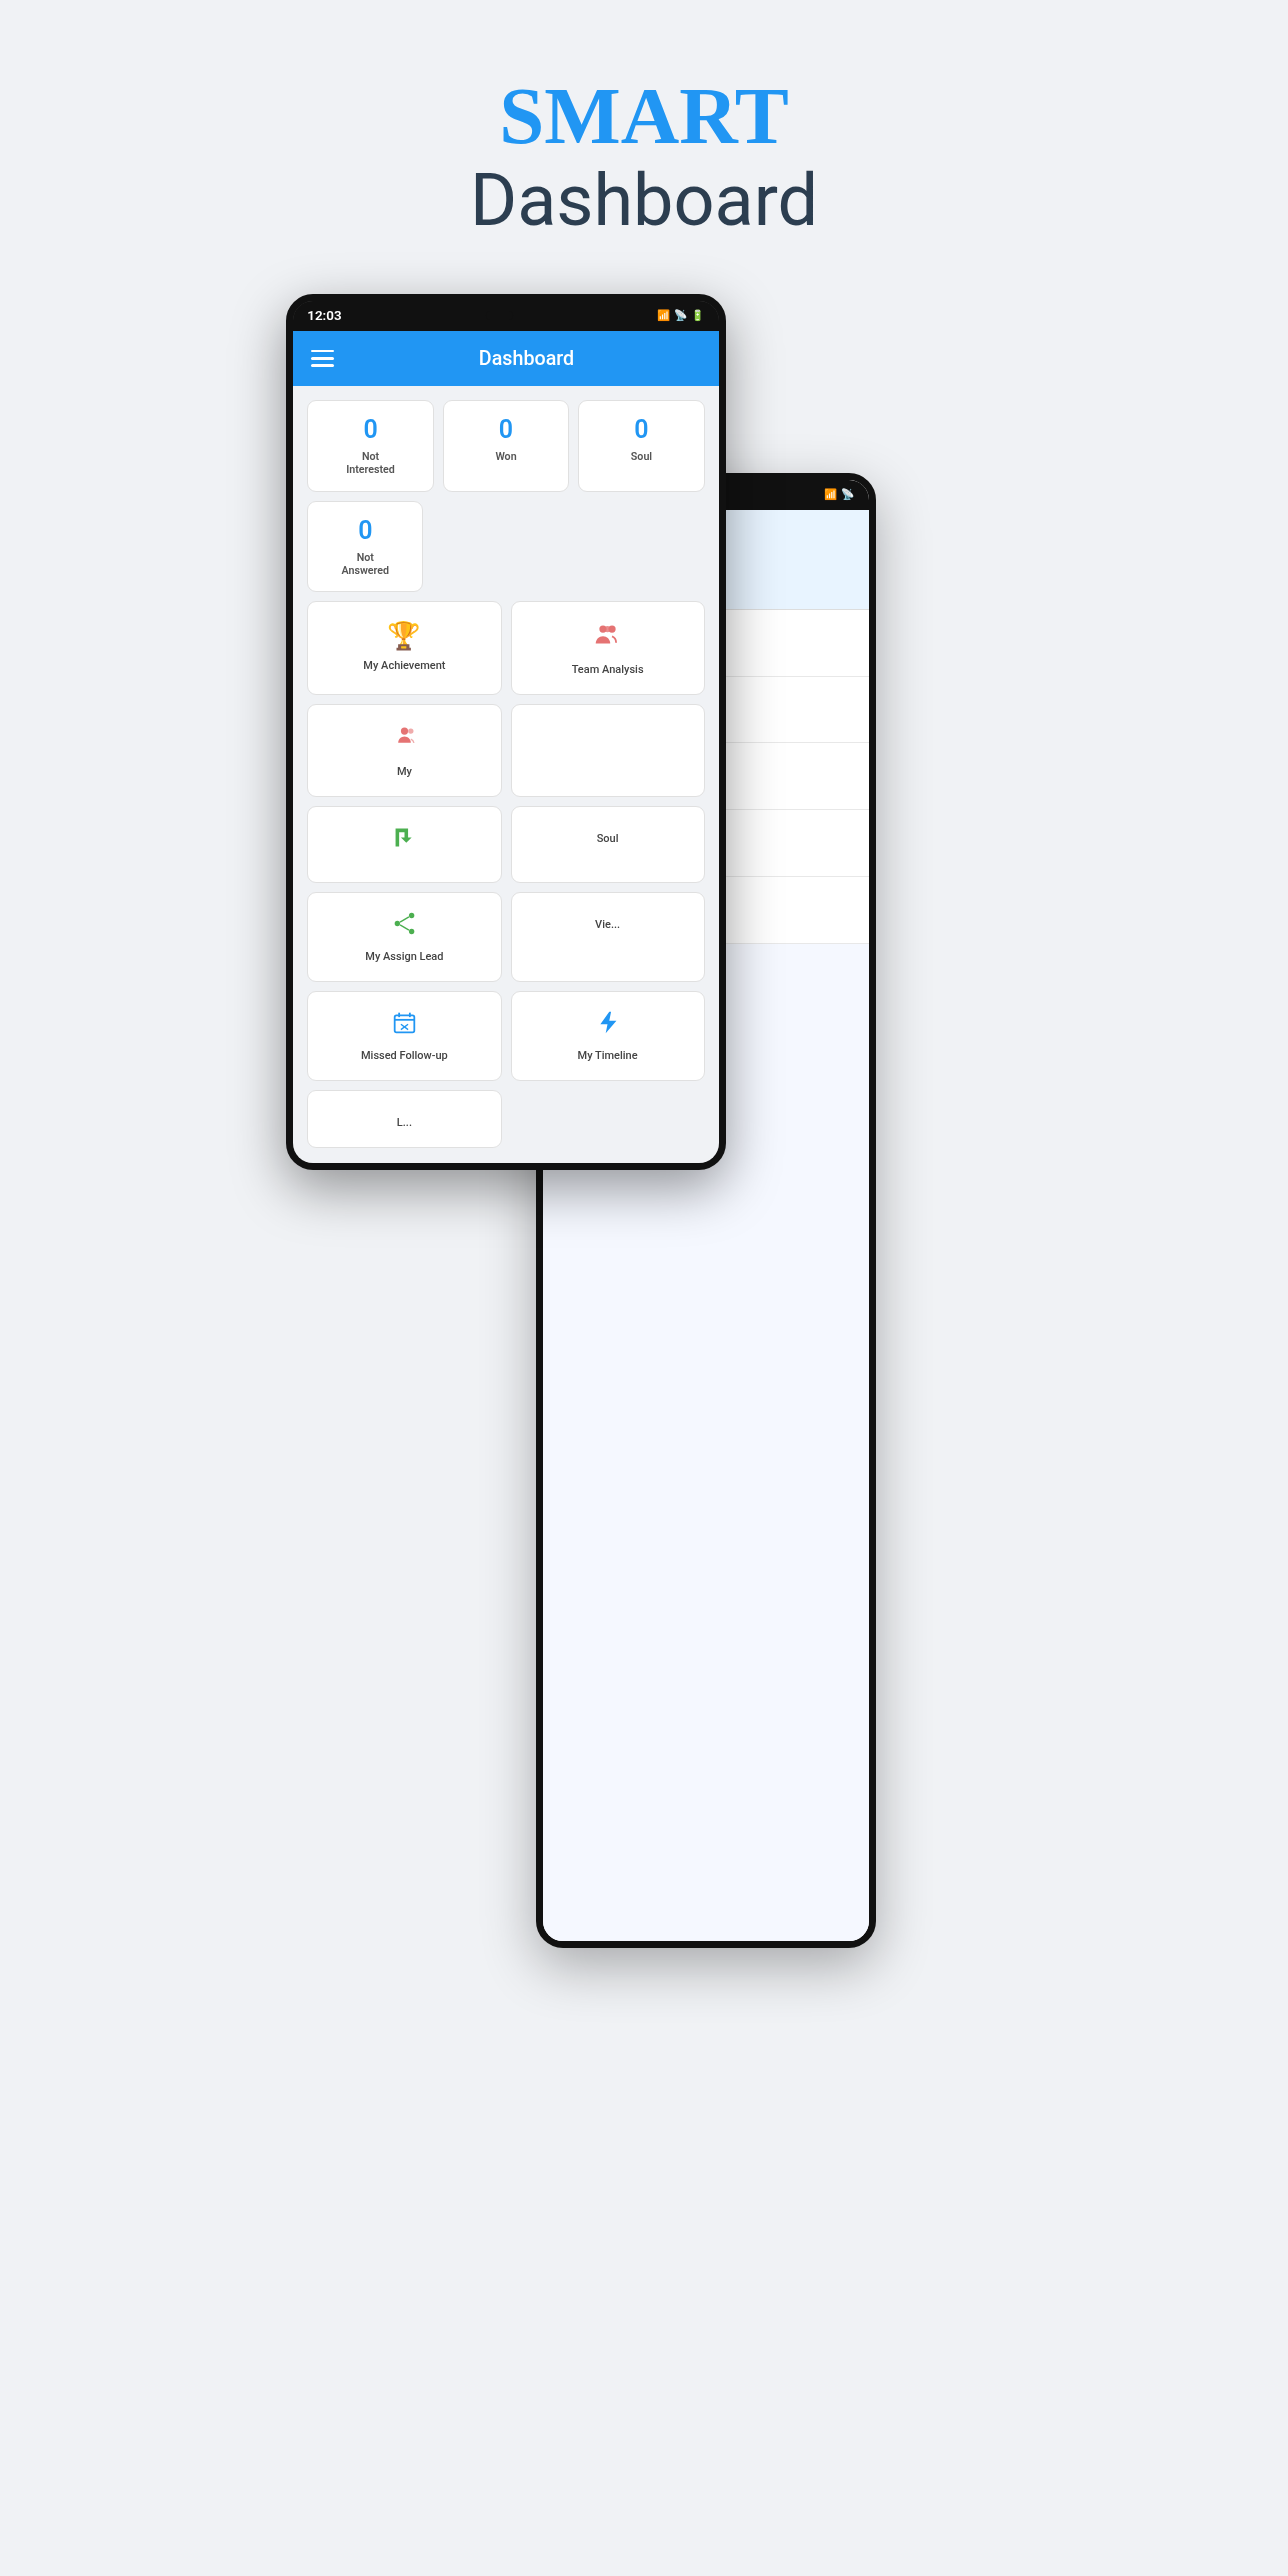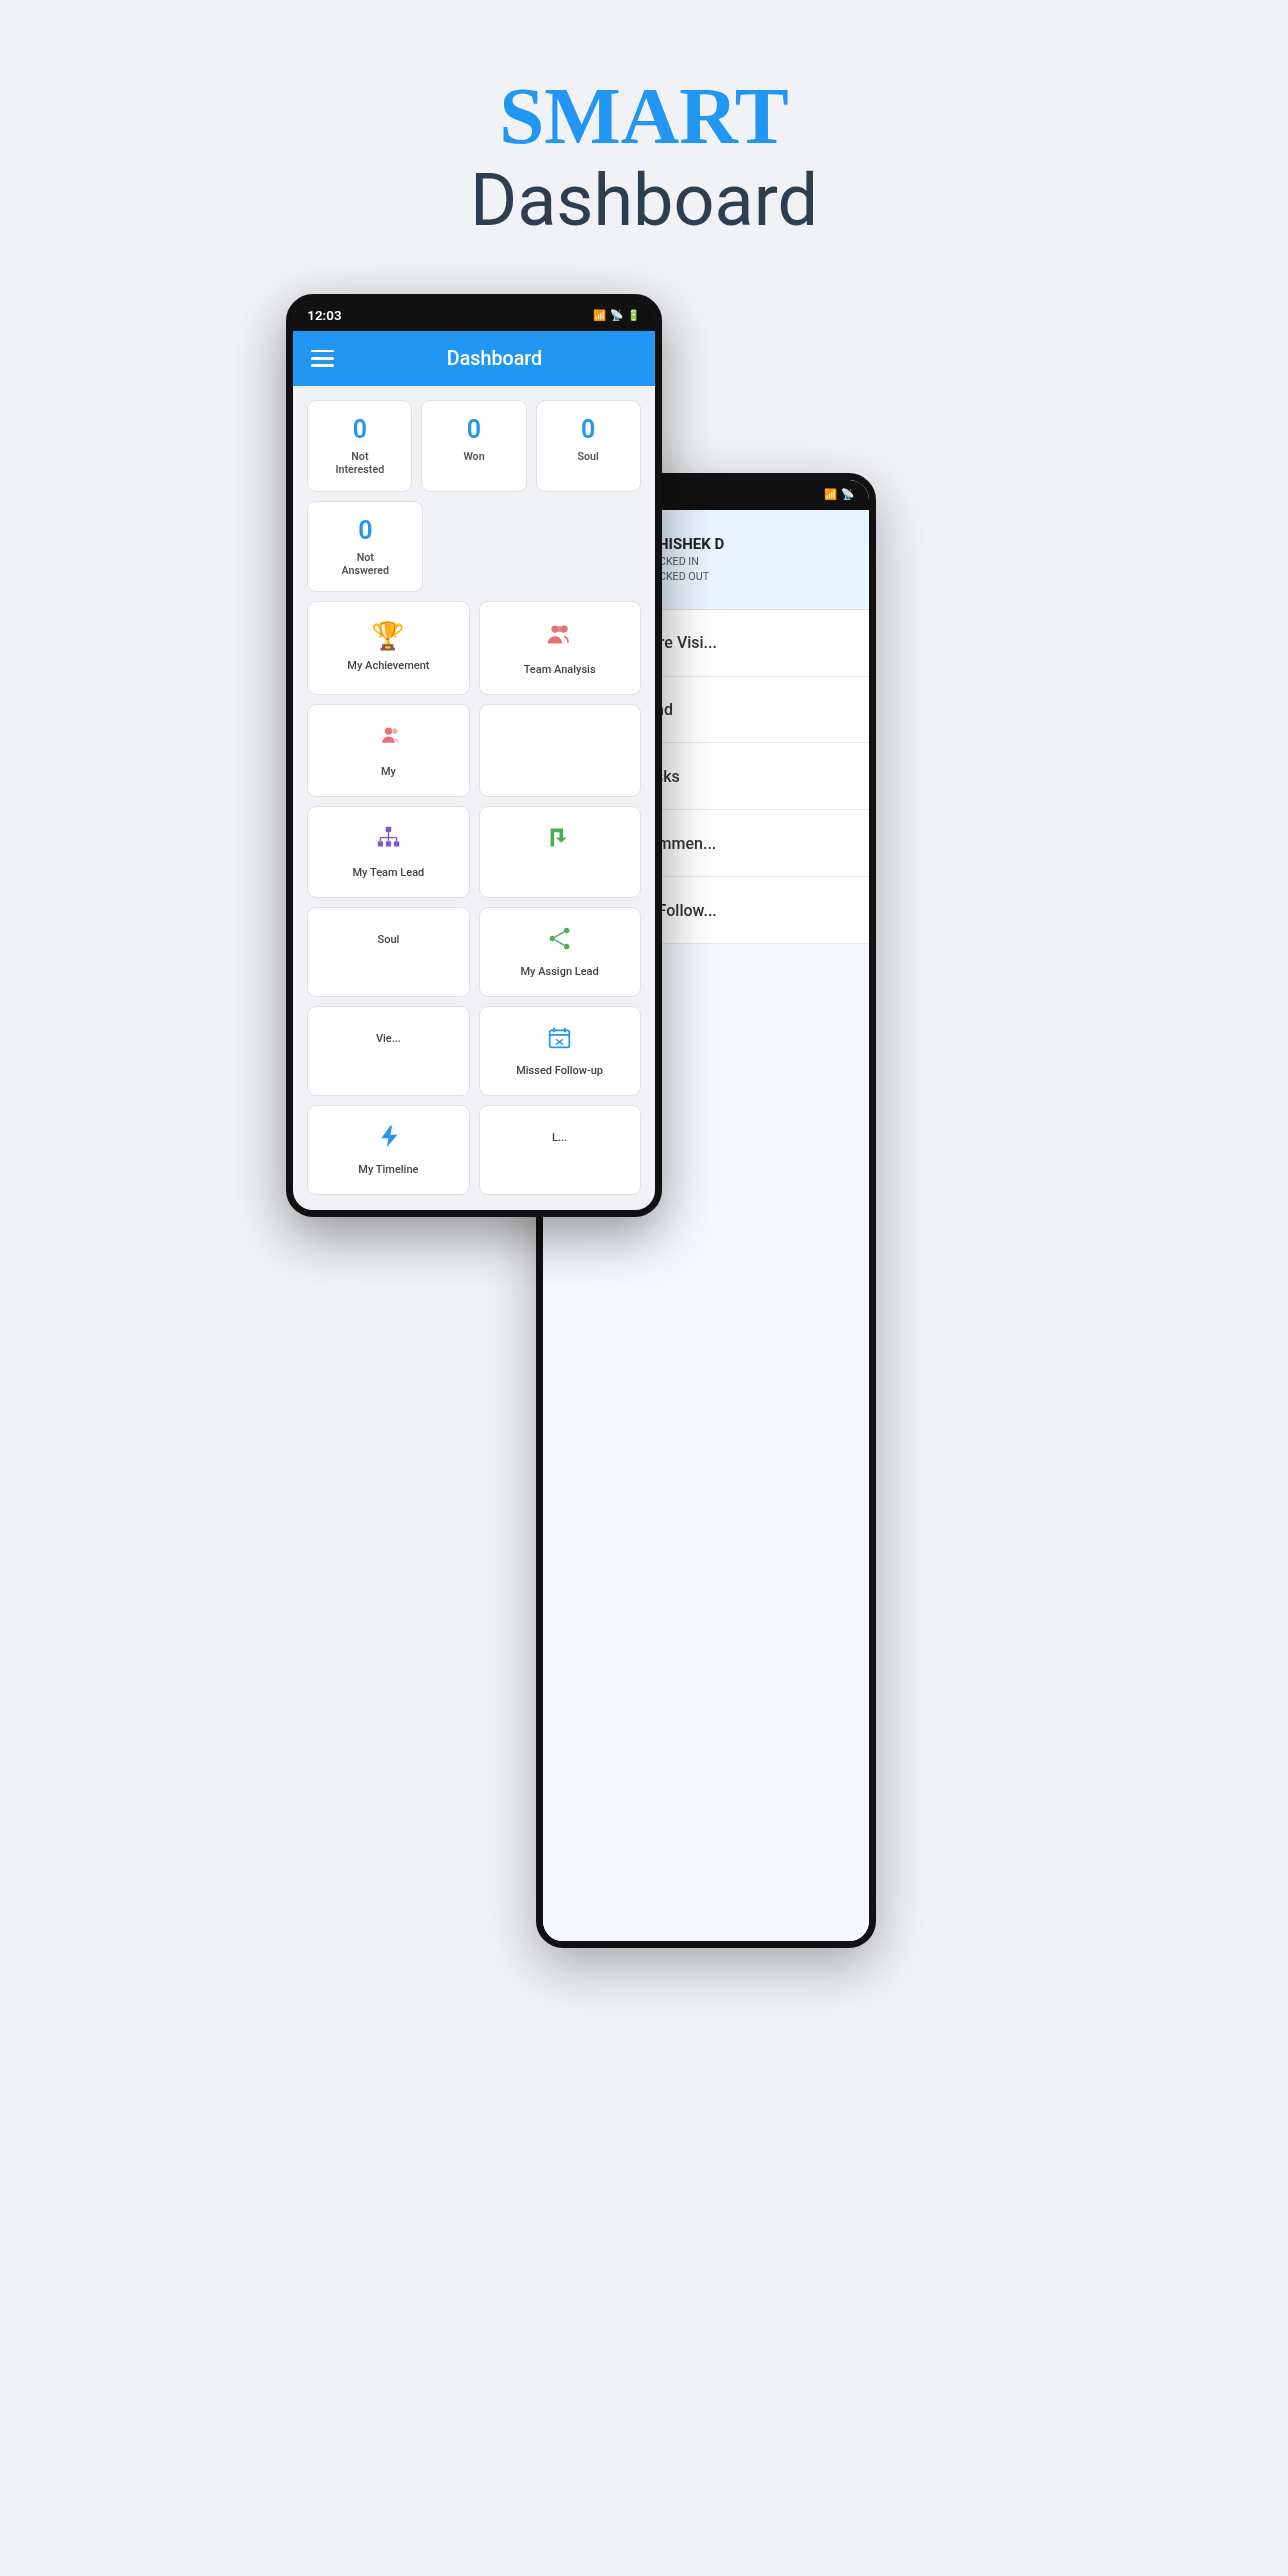--- a/index.html
+++ b/index.html
@@ -52,21 +52,21 @@
       overflow: hidden;
       box-shadow: 0 18px 54px rgba(0,0,0,0.3);
       z-index: 1;
     }
 
     
     .phone-front {
       position: absolute;
       left: 0px;
       top: 0px;
-      width: 376px;
+      width: 440px;
       background: #404040;
       border-radius: 27px;
       border: 7.2px solid #111;
       overflow: hidden;
       box-shadow: 0 18px 54px rgba(0,0,0,0.4);
       z-index: 2;
     }
 
     .status-bar {
       background: #111;
@@ -404,36 +404,20 @@
             </svg>
           </div>
           <div class="menu-item-label">My</div>
         </div>
 
         <div class="menu-item">
           <div class="menu-item-icon"></div>
           <div class="menu-item-label"></div>
         </div>
 
-        <div class="menu-item">
-          <div class="menu-item-icon" style="color:#7E57C2;">
-            <svg width="27" height="27" viewBox="0 0 30 30" fill="none">
-              <rect x="12" y="2" width="6" height="6" rx="1" fill="#7E57C2"></rect>
-              <rect x="3" y="18" width="6" height="6" rx="1" fill="#7E57C2"></rect>
-              <rect x="12" y="18" width="6" height="6" rx="1" fill="#7E57C2"></rect>
-              <rect x="21" y="18" width="6" height="6" rx="1" fill="#7E57C2"></rect>
-              <line x1="15" y1="8" x2="15" y2="14" stroke="#7E57C2" stroke-width="1.5"></line>
-              <line x1="6" y1="14" x2="24" y2="14" stroke="#7E57C2" stroke-width="1.5"></line>
-              <line x1="6" y1="14" x2="6" y2="18" stroke="#7E57C2" stroke-width="1.5"></line>
-              <line x1="15" y1="14" x2="15" y2="18" stroke="#7E57C2" stroke-width="1.5"></line>
-              <line x1="24" y1="14" x2="24" y2="18" stroke="#7E57C2" stroke-width="1.5"></line>
-            </svg>
-          </div>
-          <div class="menu-item-label">My Team Lead</div>
-        </div>
 
         <div class="menu-item">
           <div class="menu-item-icon" style="color:#4CAF50;">
             <svg width="25" height="25" viewBox="0 0 28 28" fill="none">
               <path d="M4 4h14v10h4l-6 6-6-6h4V8H8v16H4V4z" fill="#4CAF50"></path>
             </svg>
           </div>
           <div class="menu-item-label"></div>
         </div>
 

